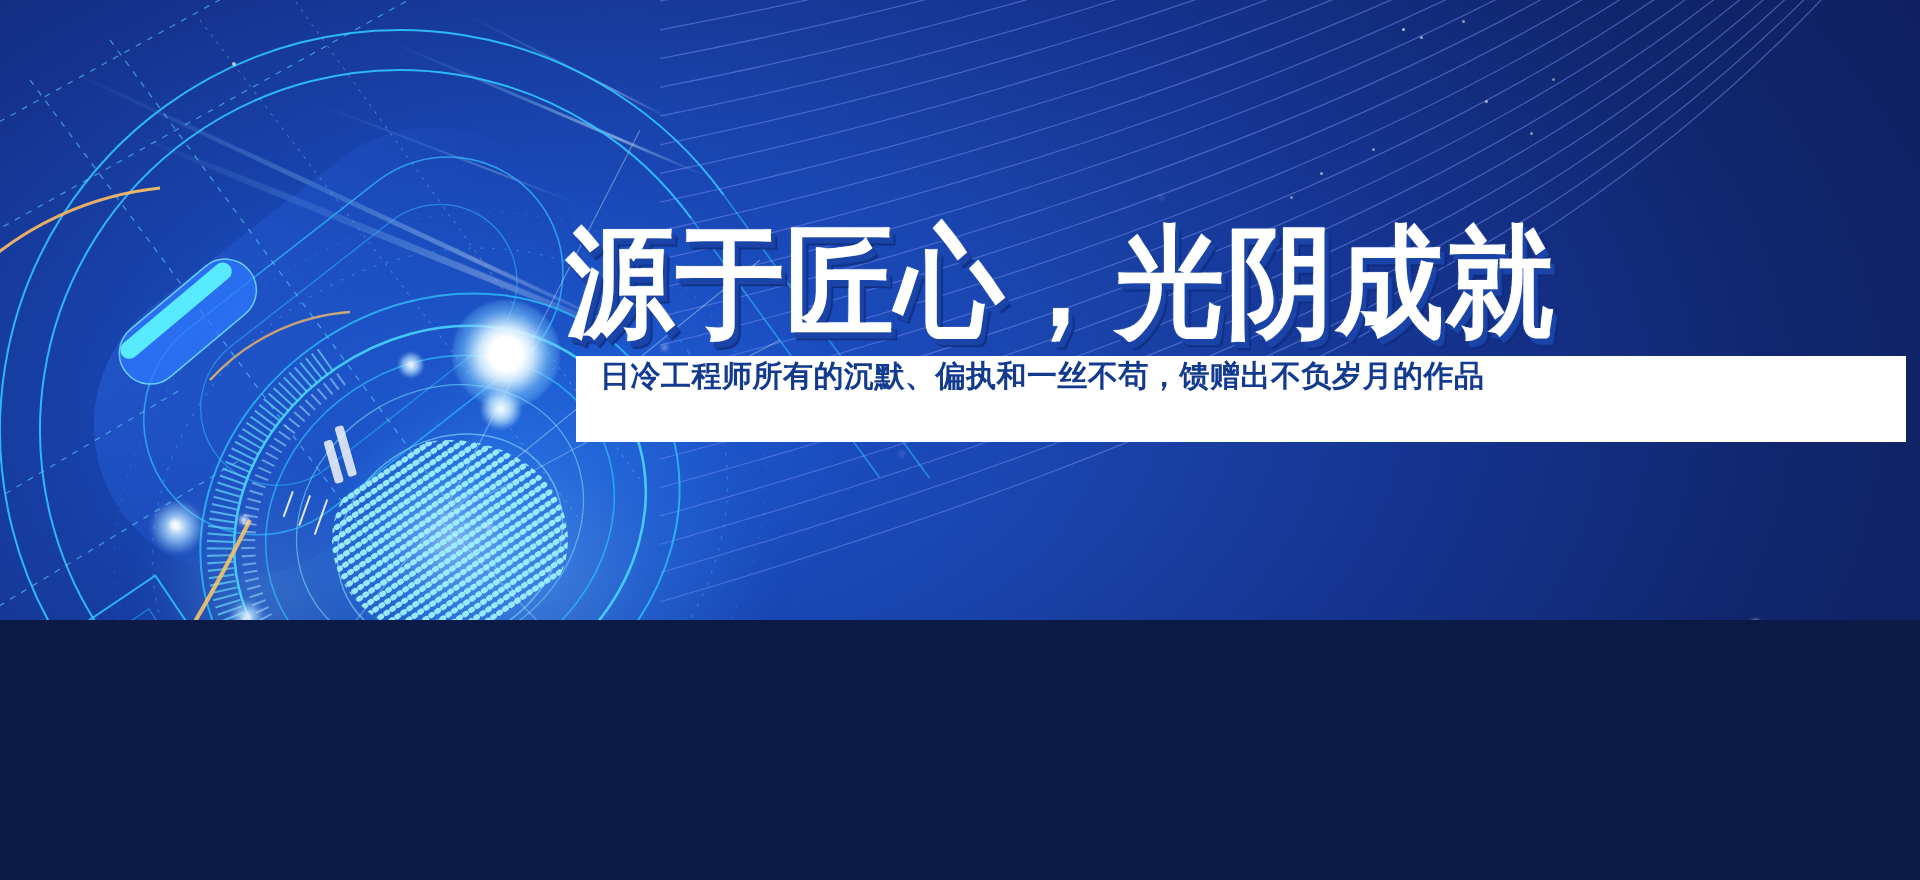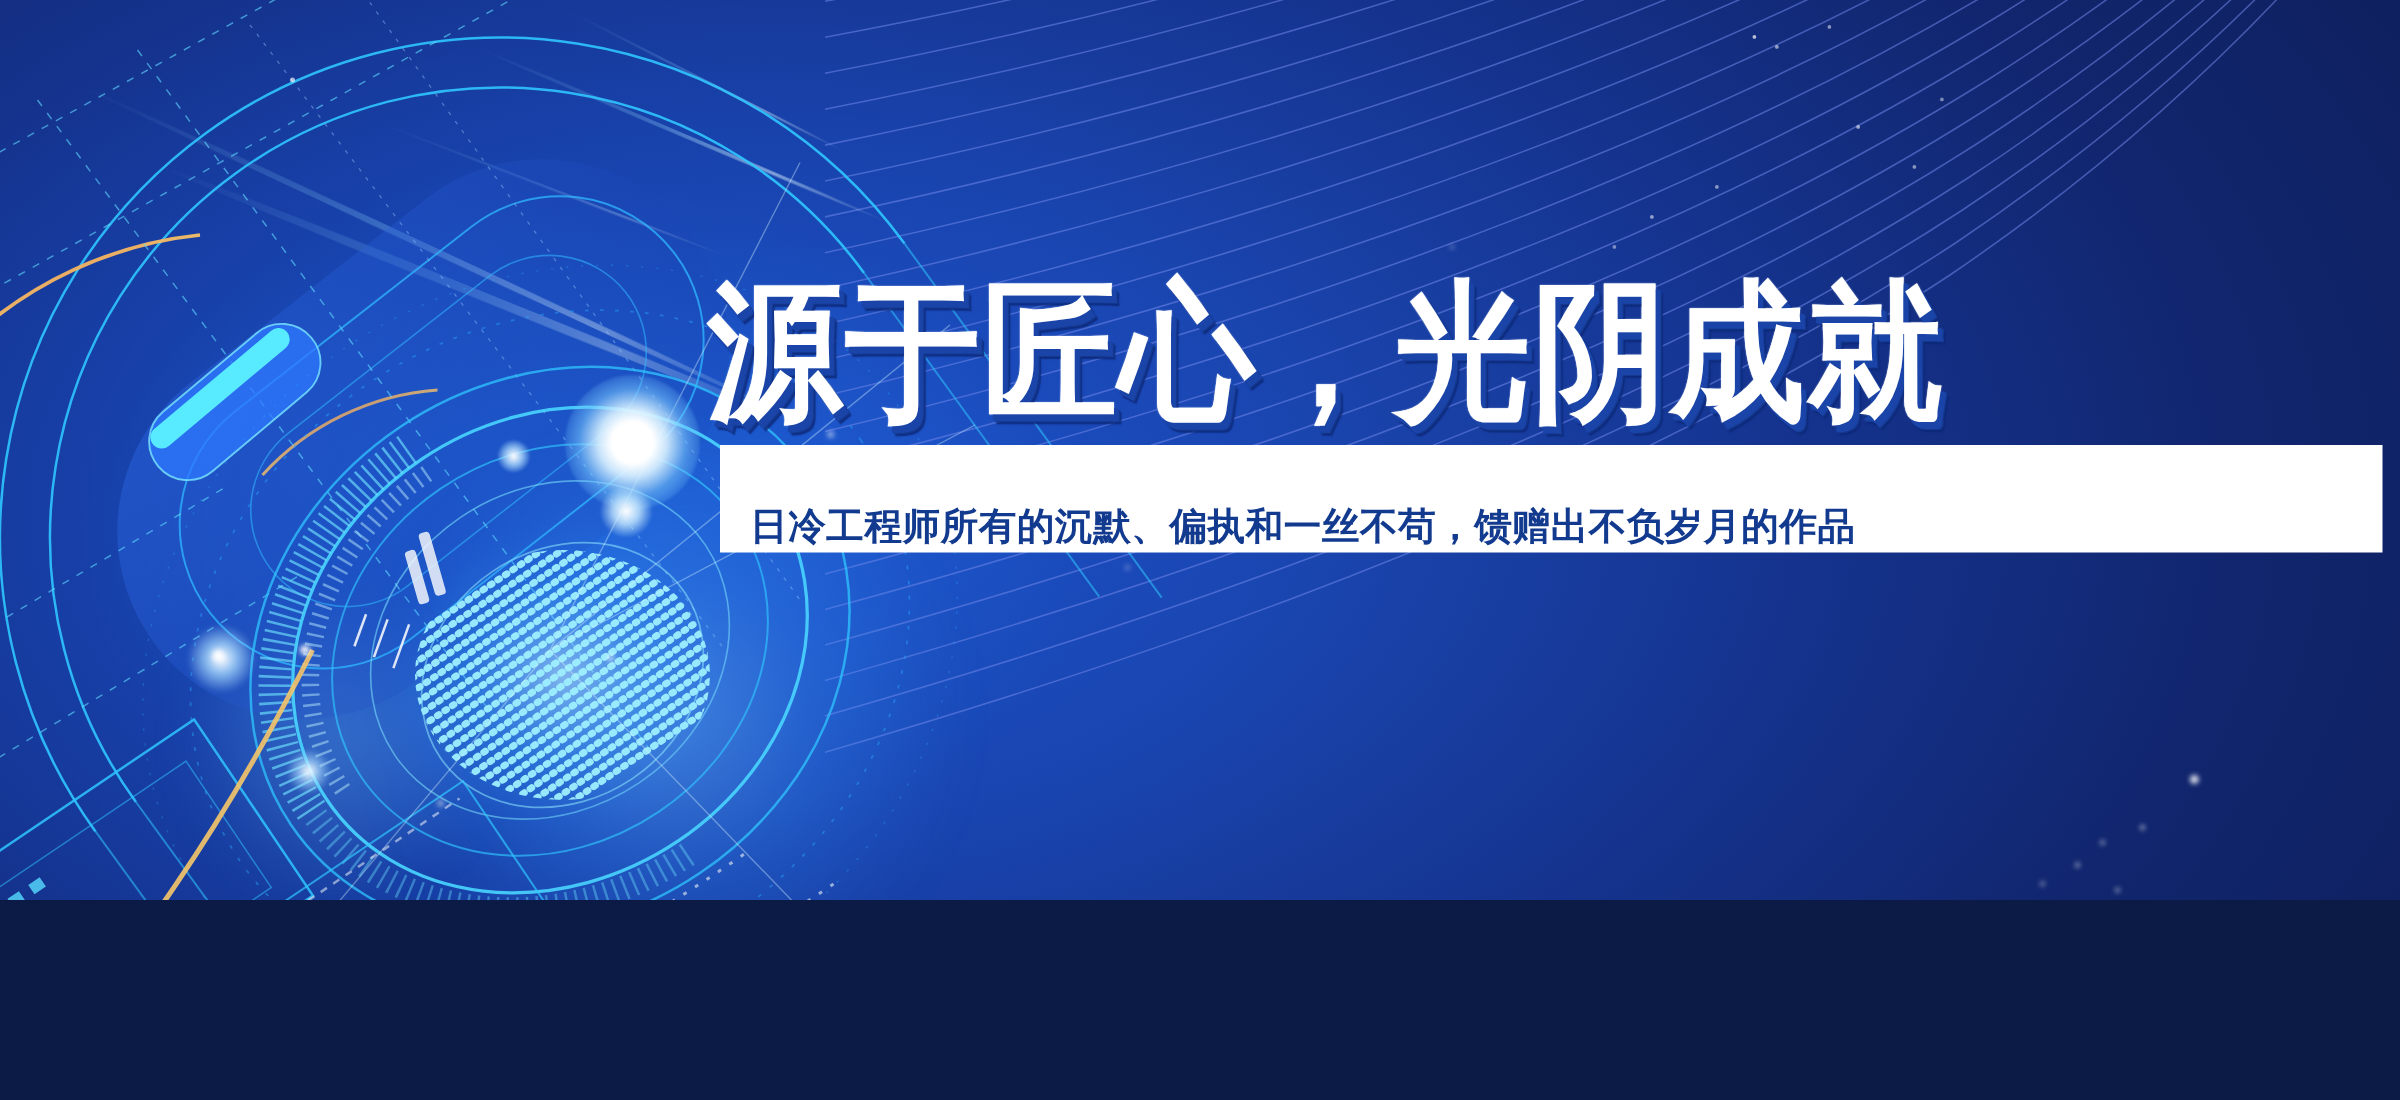--- a/index.html
+++ b/index.html
@@ -1,19 +1,19 @@
 <!DOCTYPE html>
 <html><head>
 <meta charset="utf-8">
 <style>
   html,body{margin:0;padding:0;background:#0b1b45;}
   body{font-family:"Liberation Sans","DejaVu Sans",sans-serif;}
 
   #banner{
-    position:relative;width:1920px;height:720px;overflow:hidden;
+    position:relative;width:1920px;height:620px;overflow:hidden;
     background:
       radial-gradient(ellipse 900px 620px at 470px 430px, rgba(30,110,230,0.55) 0%, rgba(20,70,190,0.22) 45%, rgba(10,35,120,0) 72%),
       radial-gradient(ellipse 1500px 900px at 640px 400px, #1f53c8 0%, #1a45ae 28%, #153490 52%, #11266f 76%, #0e1f5c 100%),
       linear-gradient(135deg,#15357f 0%,#1a47ad 35%,#16306f 70%,#101d50 100%);
   }
 
   
   .waves{position:absolute;top:-420px;right:-240px;width:1500px;height:1100px;pointer-events:none;}
   .waves svg{width:100%;height:100%;display:block;}
 
@@ -62,21 +62,21 @@
        3px 4px 0 #1a44a8,
        4px 5px 0 #1a44a8,
        5px 6px 0 #15388f,
        6px 7px 1px rgba(12,40,120,.85),
        0 0 1px #e9f2ff;
   }
 
   
   .subtitle-bar{
     position:absolute;left:576px;top:356px;width:1330px;height:86px;
-    background:#ffffff;display:flex;align-items:flex-end;
+    background:#ffffff;display:flex;align-items:flex-start;
   }
   .subtitle-text{
     margin-left:24px;font-size:30px;font-weight:bold;color:#123a8f;
     letter-spacing:.5px;white-space:nowrap;
     font-family:"DejaVu Sans","Liberation Sans",sans-serif;
   }
 </style>
 </head>
 <body>
 

